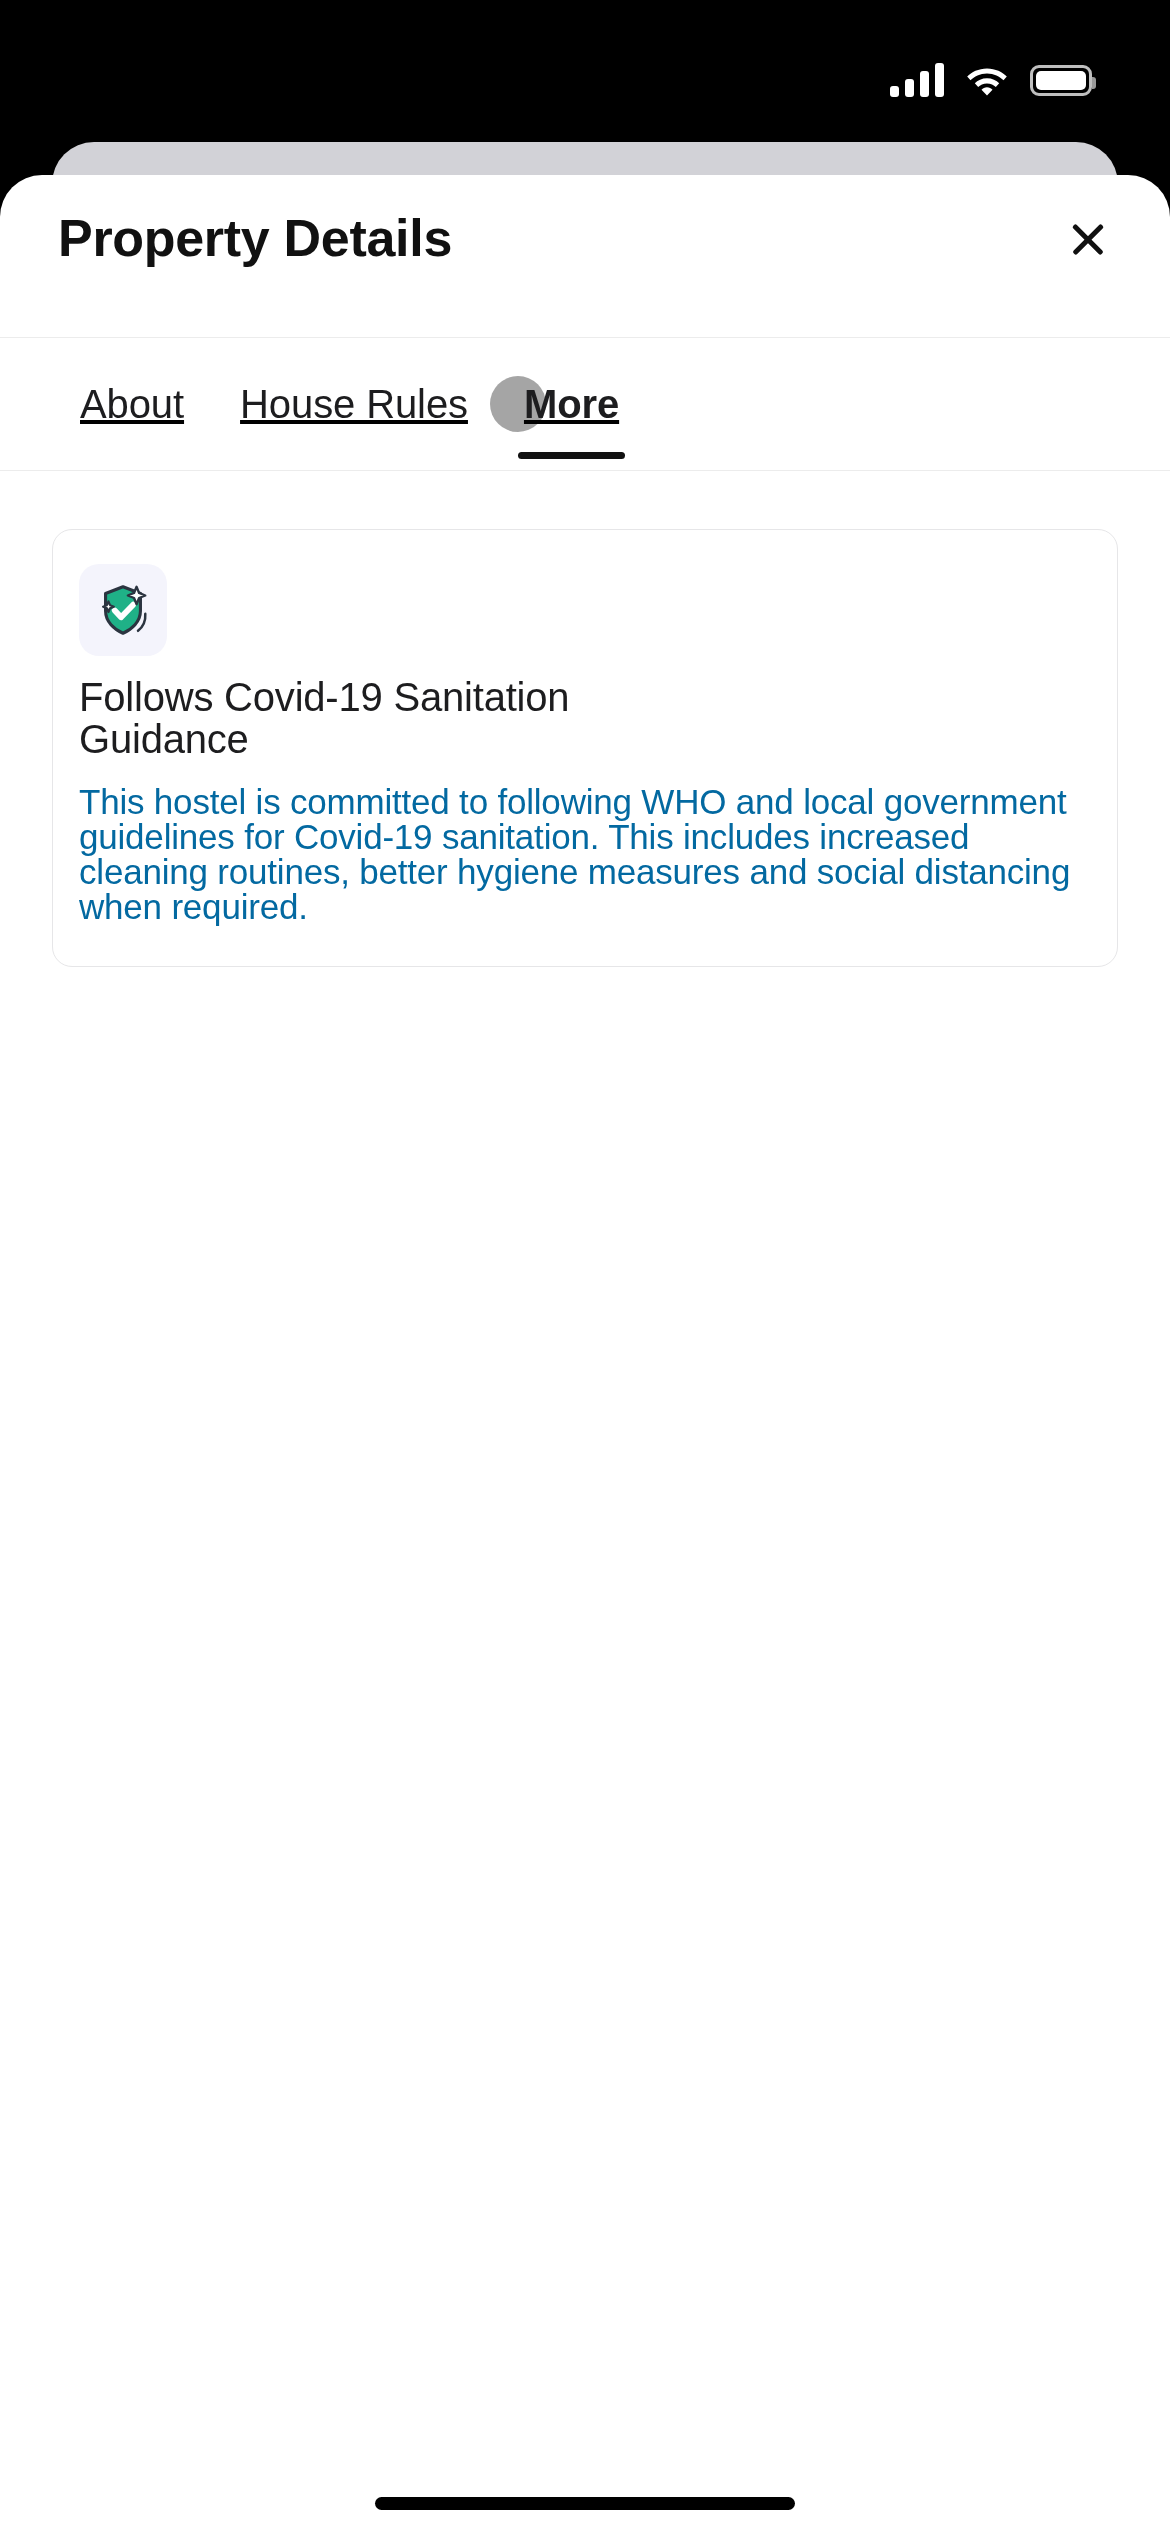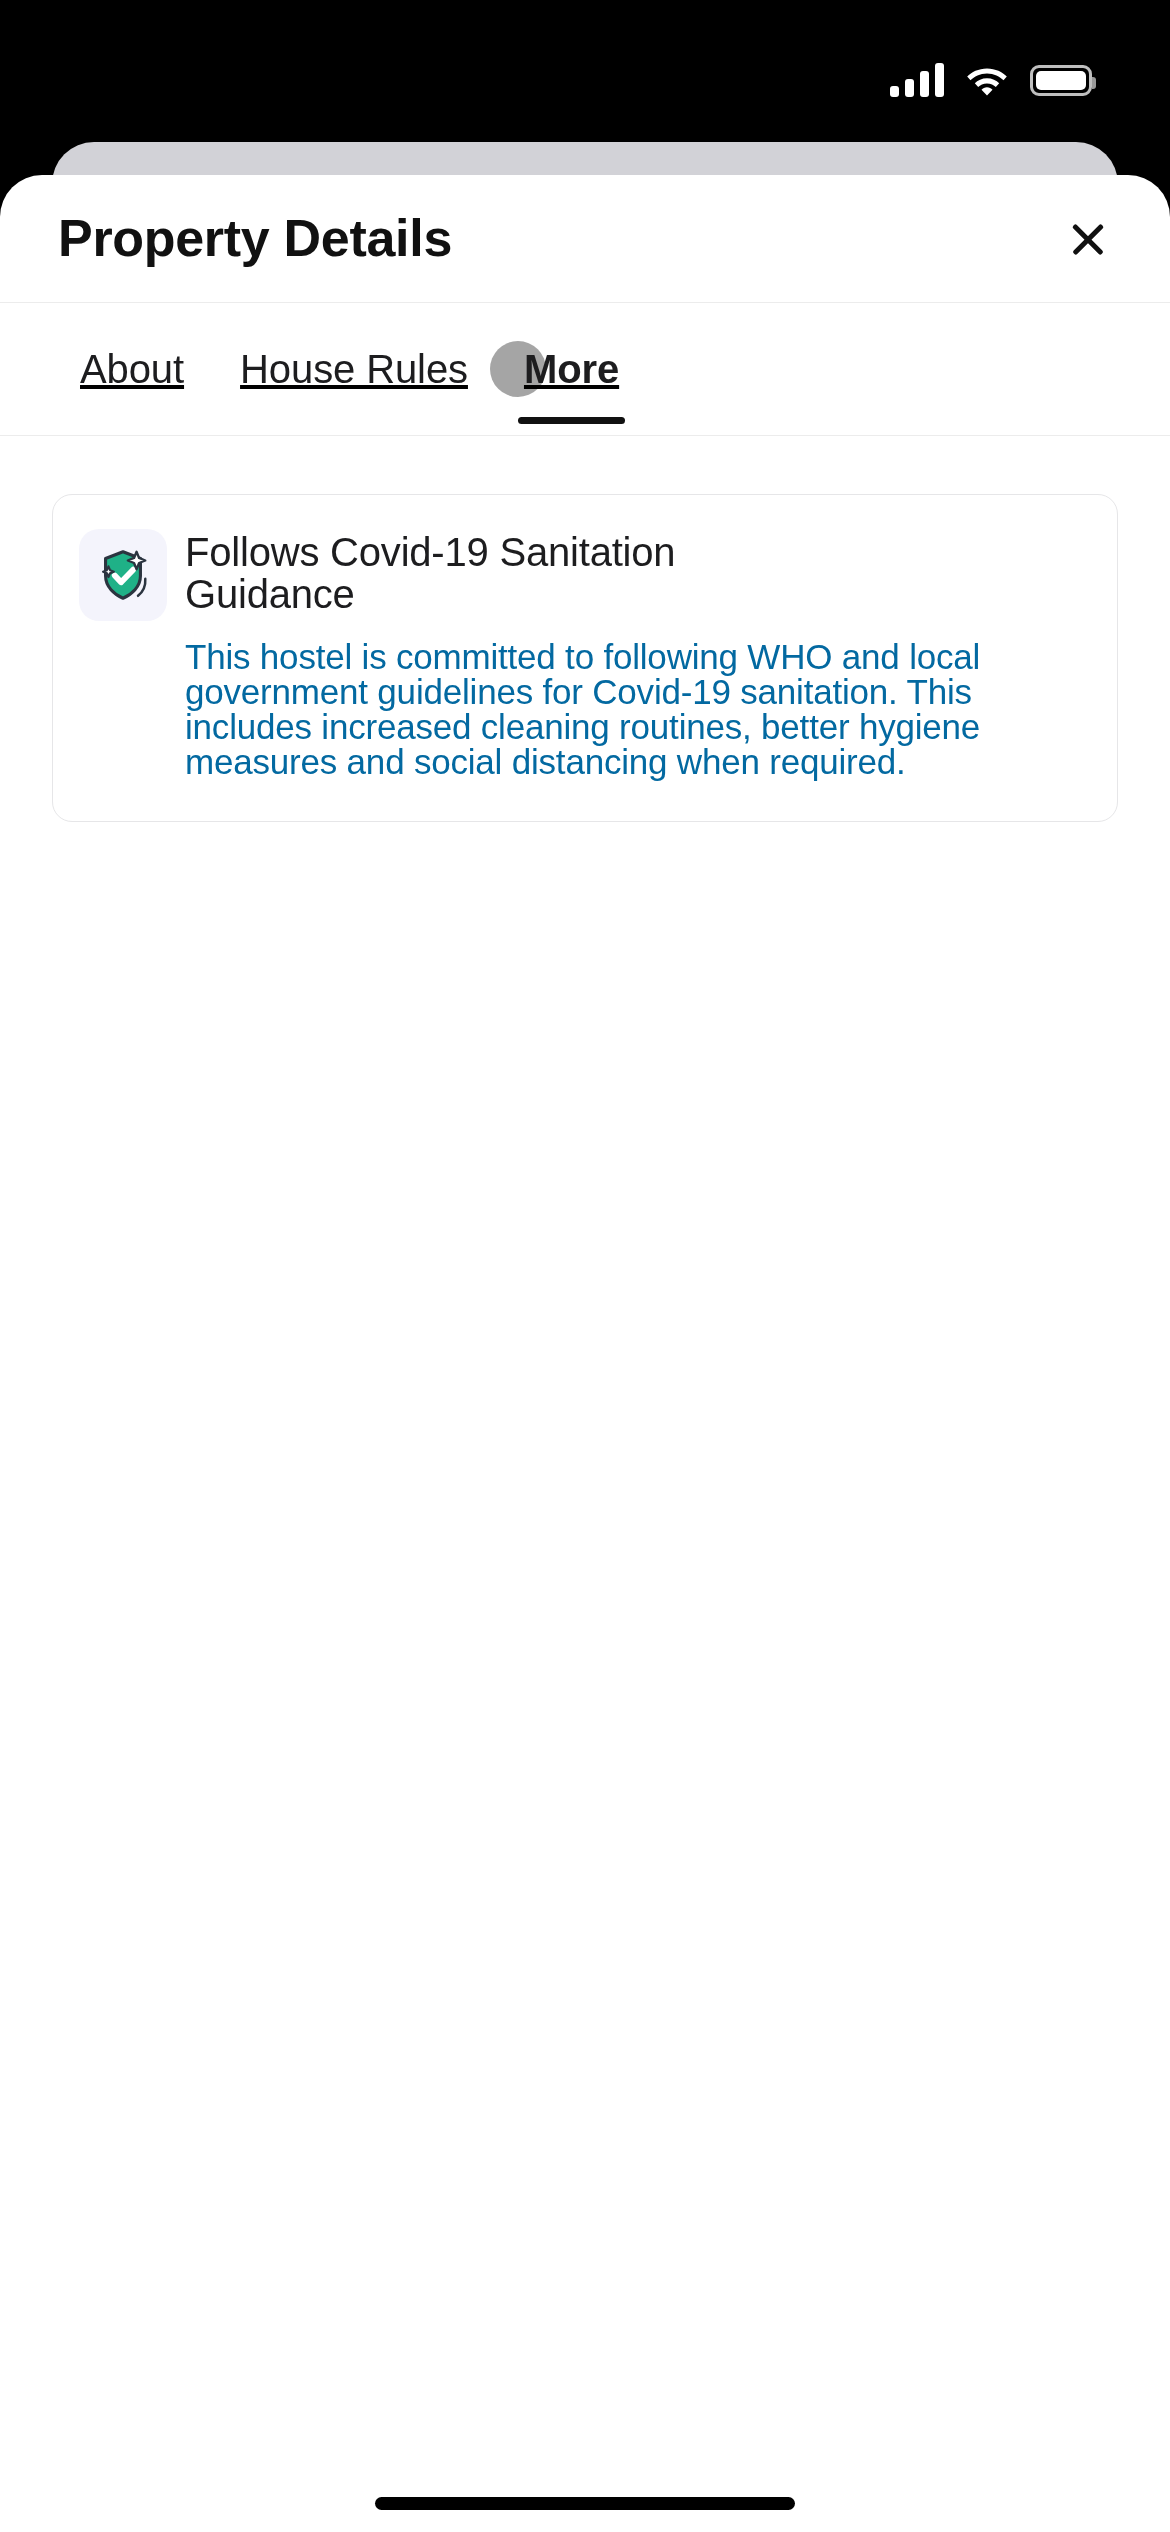--- a/index.html
+++ b/index.html
@@ -100,21 +100,21 @@
     height:2357px;
     background:#ffffff;
     border-radius:42px 42px 0 0;
     z-index:50;
     overflow:hidden;
   }
 
   
   #sheet-header {
     position:relative;
-    height:128px;
+    height:163px;
     border-bottom:1px solid #ececec;
     text-align:center;
   }
   #page-title {
     position:absolute;
     left:58px;
     top:32px;
     font-size:52px;
     font-weight:700;
     color:#111111;
@@ -216,20 +216,21 @@
   }
 
   #certificate-card {
     margin-top:58px;
     border:1px solid #e6e6e8;
     border-radius:20px;
     background:#ffffff;
     display:flex;
     padding:34px 30px 42px 26px;
     gap:18px;
+    flex-direction:column;
   }
 
   .cert-icon-wrap {
     flex:0 0 auto;
     width:88px;
     height:92px;
     border-radius:20px;
     background:#f4f4fc;
     display:flex;
     align-items:center;

